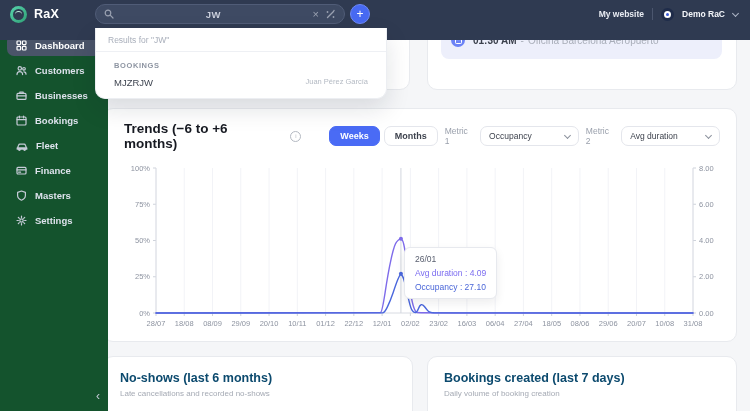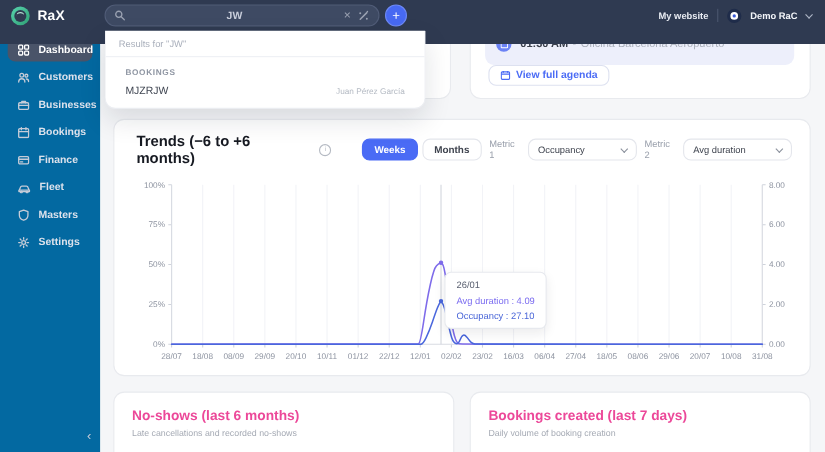--- a/index.html
+++ b/index.html
@@ -27,21 +27,21 @@
   .mywebsite{color:#e9ecf3;font-size:8.5px;font-weight:bold;cursor:pointer;}
   .tb-divider{width:1px;height:12px;background:#4b566e;}
   .avatar{width:13px;height:13px;border-radius:50%;background:#fff;border:3px solid #1f2c4a;box-sizing:border-box;position:relative;}
   .avatar::after{content:'';position:absolute;left:2px;top:2px;width:3px;height:3px;border-radius:50%;background:#3a5bd9;}
   .account{color:#f4f6fa;font-size:8.5px;font-weight:bold;cursor:pointer;}
   .chev{width:4px;height:4px;border-right:1.2px solid #8b919d;border-bottom:1.2px solid #8b919d;
       transform:rotate(45deg);display:inline-block;margin-top:-2px;}
   .chev-light{border-color:#aeb6c6;}
 
   
-  .sidebar{position:absolute;left:0;top:28px;width:91px;height:383px;background:#0369a1;z-index:20;padding-top:6px;box-sizing:border-box;}
+  .sidebar{position:absolute;left:0;top:28px;width:108px;height:383px;background:#14532d;z-index:20;padding-top:6px;box-sizing:border-box;}
   .nav-item{height:22px;margin:0 7px 3px 7px;border-radius:7px;display:flex;align-items:center;gap:8px;
       padding-left:9px;color:#dde2ec;font-size:9.5px;font-weight:bold;cursor:pointer;}
   .nav-item svg{flex:0 0 auto;stroke:#c6ccd8;fill:none;stroke-width:1.2;stroke-linecap:round;stroke-linejoin:round;}
   .nav-item.active{background:#4a5469;color:#fff;}
   .nav-item.active svg{stroke:#fff;}
   .collapse{position:absolute;right:8px;bottom:10px;color:#c6ccd8;font-size:12px;line-height:10px;cursor:pointer;}
 
   
   .content{position:absolute;left:91px;top:28px;right:0;bottom:0;padding-left:31px;}
   .card{position:absolute;background:#fff;border:1px solid #e8eaee;border-radius:10px;box-sizing:border-box;}
@@ -79,31 +79,31 @@
   .chart-wrap svg{display:block;font-family:inherit;}
   .tooltip{position:absolute;left:300px;top:88px;background:#fff;border:1px solid #e7e9ee;border-radius:6px;
       box-shadow:0 4px 10px rgba(20,24,40,.08);padding:6px 10px;white-space:nowrap;z-index:5;}
   .tt-date{font-size:8.5px;color:#5a6070;margin-bottom:4px;}
   .tt-l1{font-size:8.5px;color:#7b6cf0;margin-bottom:4px;}
   .tt-l2{font-size:8.5px;color:#4a66d8;}
 
   .bottom-card{top:328px;width:310px;height:80px;padding:14px 16px;z-index:2;}
   .bottom-card.nc{left:12px;}
   .bottom-card.bc{left:336px;}
-  .bottom-card h3{margin:0 0 4px 0;font-size:12.5px;font-weight:bold;color:#ec4899;}
+  .bottom-card h3{margin:0 0 4px 0;font-size:12.5px;font-weight:bold;color:#0c4a6e;}
   .bottom-card p{margin:0;font-size:8px;color:#a5aab4;}
 
   
   .search-dropdown{position:absolute;left:95px;top:28px;width:290px;background:#fff;
       border:1px solid #eceef2;border-top:none;border-radius:0 0 10px 10px;
       box-shadow:0 10px 24px rgba(20,24,40,.12);z-index:40;padding-bottom:10px;}
   .sd-header{padding:7px 12px 6px 12px;font-size:8.5px;color:#a9afbb;}
   .sd-divider{height:1px;background:#eef0f4;}
   .sd-section{margin:9px 18px 0 18px;font-size:7.5px;font-weight:bold;letter-spacing:.6px;color:#8e95a2;}
-  .sd-row{margin:7px 18px 0 18px;display:flex;align-items:center;justify-content:space-between;cursor:pointer;}
+  .sd-row{margin:7px 18px 0 18px;display:flex;align-items:flex-start;justify-content:space-between;cursor:pointer;}
   .sd-code{font-size:9.5px;color:#3f4551;}
   .sd-name{font-size:7.5px;color:#b4bac3;}
 </style>
 </head>
 <body>
 
 <div class="app">
 
   <header class="topbar">
     <div class="brand">
@@ -161,33 +161,33 @@
       <span>Businesses</span>
     </div>
     <div class="nav-item">
       <svg width="11" height="11" viewBox="0 0 11 11">
         <rect x="1" y="2" width="9" height="8" rx="1"></rect>
           <path d="M1 4.6h9M3.4 1v2M7.6 1v2"></path>
       </svg>
       <span>Bookings</span>
     </div>
     <div class="nav-item">
-      <svg width="11" height="11" viewBox="0 0 11 11">
-        <rect x="1" y="2.4" width="9" height="6.6" rx="1"></rect>
-          <path d="M1 4.8h9M2.6 7.2h2"></path>
-      </svg>
-      <span>Finance</span>
-    </div>
-    <div class="nav-item">
       <svg width="12" height="11" viewBox="0 0 12 11">
         <path d="M1.6 7.8l1-2.6c.2-.6.7-1 1.3-1h4.2c.6 0 1.1.4 1.3 1l1 2.6M1.2 7.8h9.6v1.4H1.2z"></path>
         <circle cx="3.4" cy="9.6" r="0.8"></circle>
           <circle cx="8.6" cy="9.6" r="0.8"></circle>
       </svg>
       <span>Fleet</span>
+    </div>
+    <div class="nav-item">
+      <svg width="11" height="11" viewBox="0 0 11 11">
+        <rect x="1" y="2.4" width="9" height="6.6" rx="1"></rect>
+          <path d="M1 4.8h9M2.6 7.2h2"></path>
+      </svg>
+      <span>Finance</span>
     </div>
     <div class="nav-item">
       <svg width="11" height="11" viewBox="0 0 11 11">
         <path d="M5.5 1l3.9 1.4v3.2c0 2.3-1.7 3.8-3.9 4.6C3.3 9.4 1.6 7.9 1.6 5.6V2.4z"></path>
       </svg>
       <span>Masters</span>
     </div>
     <div class="nav-item">
       <svg width="11" height="11" viewBox="0 0 11 11">
         <circle cx="5.5" cy="5.5" r="1.7"></circle>
@@ -212,27 +212,20 @@
         </span>
         <span class="event-time">01:30 AM</span>
         <span class="event-sep">-</span>
         <span class="event-loc">Oficina Barcelona Aeropuerto</span>
         <span class="event-action">
           <svg width="9" height="8" viewBox="0 0 9 8">
               <rect x="0.7" y="0.7" width="7.6" height="6.6" rx="1.4"></rect>
             </svg>
         </span>
       </div>
-      <button class="agenda-btn">
-        <svg width="9" height="9" viewBox="0 0 9 9">
-          <rect x="0.7" y="1.4" width="7.6" height="6.8" rx="1"></rect>
-            <path d="M0.7 3.4h7.6M2.6 0.6v1.6M6.4 0.6v1.6"></path>
-        </svg>
-        <span>View full agenda</span>
-      </button>
     </div>
 
     <div class="card trends-card">
       <div class="trends-head">
         <h2>Trends (−6 to +6 months)</h2>
         <span class="info">i</span>
         <div class="controls">
           <div class="toggle">
             <button class="tg on">Weeks</button>
             <button class="tg">Months</button>

